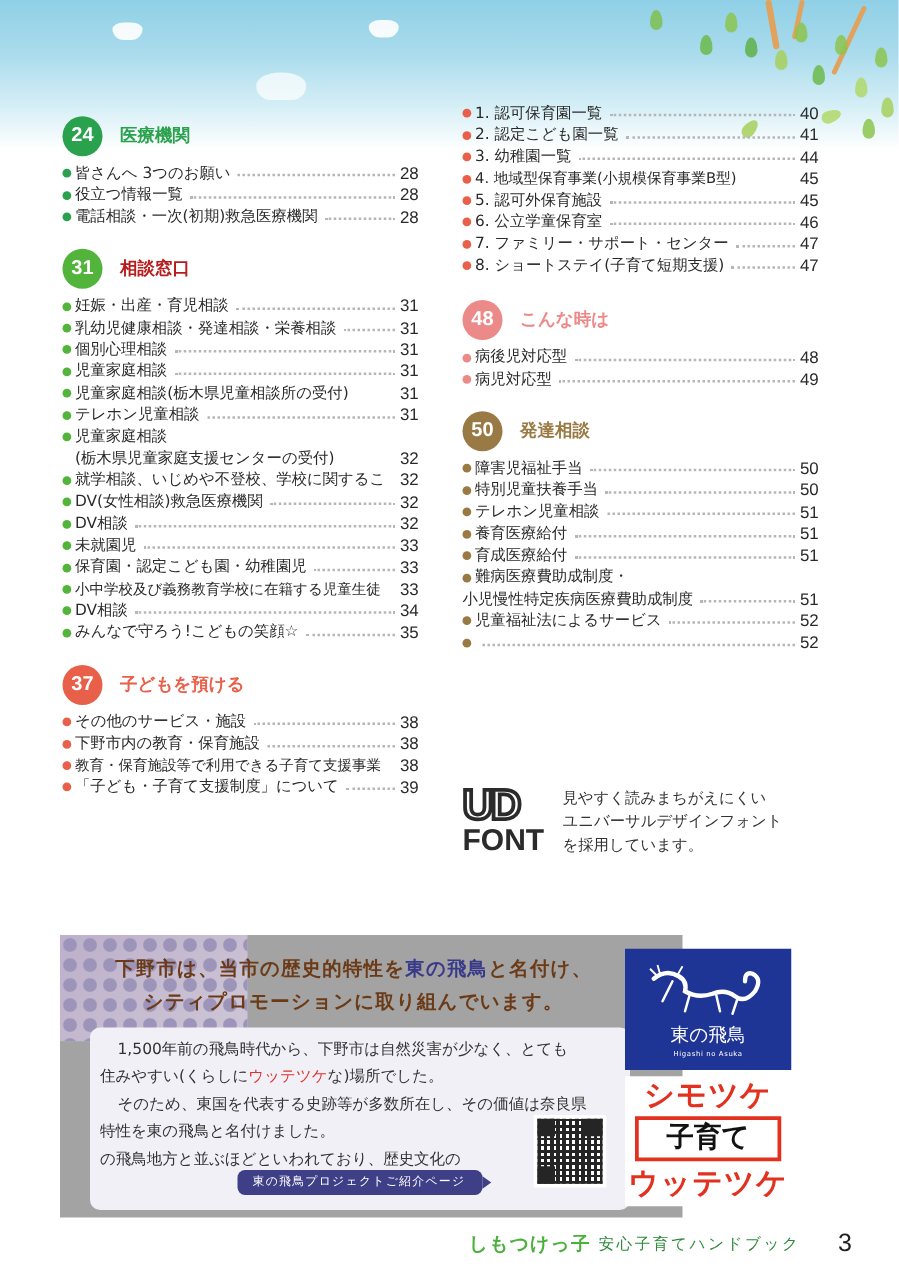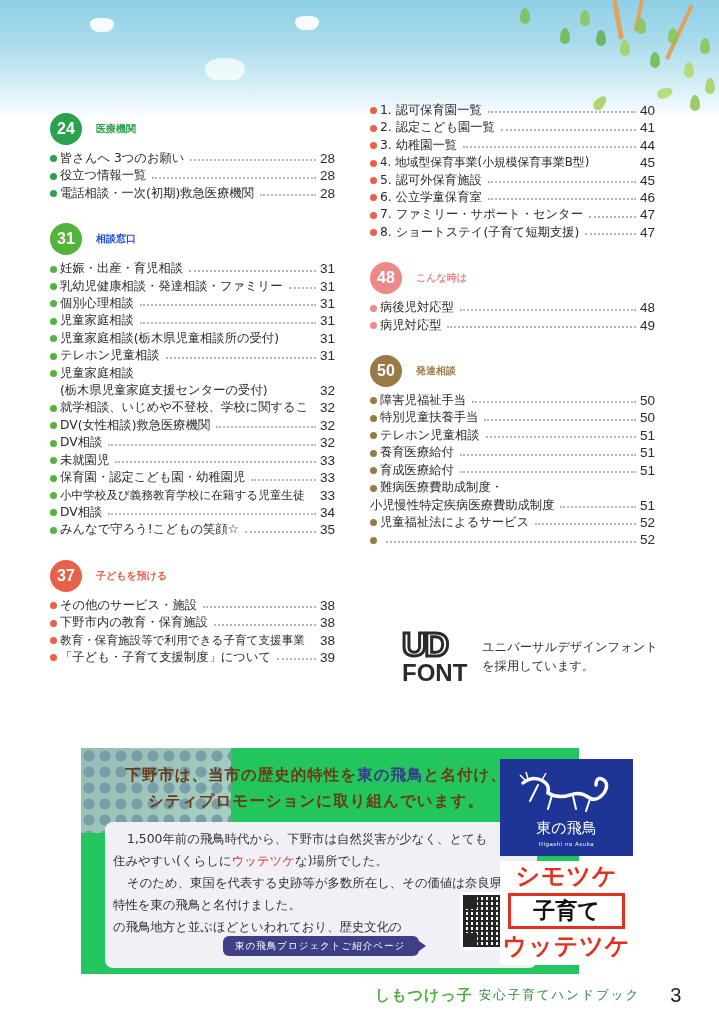--- a/index.html
+++ b/index.html
@@ -11,50 +11,49 @@
     position: absolute; left: 0; top: 0; width: 719px; height: 120px;
     background: linear-gradient(180deg, #8fd0e6 0%, #a9dbec 35%, #d4eef6 70%, #ffffff 100%);
   }
   .cloud { position: absolute; background: #ffffff; border-radius: 50% 50% 12px 12px; opacity: 0.9; }
   .branch { position: absolute; background: #e0a25c; border-radius: 3px; transform-origin: top center; }
   .leaf { position: absolute; width: 10px; height: 16px; border-radius: 50% 50% 50% 50% / 65% 65% 35% 35%; background: #8cc44e; opacity: 0.85; }
 
   .col-left { position: absolute; left: 50px; top: 92px; width: 285px; }
   .col-right { position: absolute; left: 370px; top: 82px; width: 285px; }
 
-  .section { margin-bottom: 16px; margin-top: 20px; }
+  .section { margin-bottom: 16px; }
   .section-head { display: flex; align-items: center; height: 34px; margin-bottom: 4px; }
   .badge {
     width: 32px; height: 32px; border-radius: 50%; color: #fff; font-weight: bold;
     font-size: 16px; display: flex; align-items: center; justify-content: center;
     font-family: "Liberation Sans", sans-serif;
   }
-  .section-title { margin-left: 14px; font-size: 10px; font-weight: bold; }
+  .section-title { margin-left: 14px; font-size: 14px; font-weight: bold; }
 
   .item { display: flex; align-items: flex-end; font-size: 12.3px; line-height: 17.4px; white-space: nowrap; }
   .bullet { display: inline-block; width: 7px; height: 7px; border-radius: 50%; margin-right: 3px; margin-bottom: 5px; flex: 0 0 auto; }
   .item-label { flex: 0 1 auto; overflow: hidden; }
   .dots { flex: 1 1 auto; border-bottom: 2px dotted #b6b6b6; margin: 0 4px 6px 6px; min-width: 8px; }
   .page { flex: 0 0 auto; font-family: "Liberation Sans", sans-serif; font-size: 13.5px; font-weight: 500; }
   .item.multi { align-items: flex-start; flex-direction: column; }
   .item.multi .row2 { display: flex; align-items: flex-end; width: 100%; padding-left: 10px; }
 
   
-  .ud { position: absolute; left: 402px; top: 625px; display: flex; align-items: center; justify-content: center; }
+  .ud { position: absolute; left: 370px; top: 625px; display: flex; align-items: center; justify-content: center; }
   .ud-logo { width: 66px; height: 64px; position: relative; }
   .ud-letters { font-family: "Liberation Sans", sans-serif; font-weight: bold; font-size: 34px; letter-spacing: -2px; color: #fff;
     -webkit-text-stroke: 3px #2b2b2b; line-height: 38px; }
   .ud-font { font-family: "Liberation Sans", sans-serif; font-weight: bold; font-size: 24px; color: #2b2b2b; line-height: 20px; }
   .ud-text { margin-left: 14px; font-size: 12.3px; line-height: 19px; color: #333; }
 
   
   .banner {
     position: absolute; left: 48px; top: 748px; width: 498px; height: 226px;
-    background: #22c55e;
-    margin-left: 33px;
+    background: #a3a3a3;
   }
   .banner-dots { position: absolute; left: 0; top: 0; width: 150px; height: 85px;
     background: radial-gradient(circle, #9b8fc4 5px, transparent 6px) 0 0/16px 16px, linear-gradient(135deg,#c9b6dc,#e1d7ec);
     opacity: 0.7; }
   .banner-title { position: absolute; left: 30px; top: 14px; width: 410px; text-align: center;
     font-size: 15.5px; font-weight: bold; color: #6b3a16; line-height: 26px; letter-spacing: 1px; }
   .banner-title .hl { color: #3a3a8a; }
   .banner-body { position: absolute; left: 24px; top: 74px; width: 432px; height: 146px; background: #f1f0f7; border-radius: 8px; }
   .banner-text { position: absolute; left: 8px; top: 6px; font-size: 12.4px; line-height: 22px; color: #333; width: 420px; }
   .banner-text .red { color: #e0322a; }
@@ -137,31 +136,31 @@
         <span class="bullet" style="background:#2aa24d"></span>
         <span class="item-label">電話相談・一次(初期)救急医療機関</span>
         <span class="dots"></span>
         <span class="page">28</span>
       </div>
   </div>
 
   <div class="section">
     <div class="section-head">
       <div class="badge" style="background:#52b43a">31</div>
-      <div class="section-title" style="color:#1d4ed8">相談窓口</div>
+      <div class="section-title" style="color:#b91c1c">相談窓口</div>
     </div>
     <div class="item">
         <span class="bullet" style="background:#52b43a"></span>
         <span class="item-label">妊娠・出産・育児相談</span>
         <span class="dots"></span>
         <span class="page">31</span>
       </div>
     <div class="item">
         <span class="bullet" style="background:#52b43a"></span>
-        <span class="item-label">乳幼児健康相談・発達相談・ファミリー</span>
+        <span class="item-label">乳幼児健康相談・発達相談・栄養相談</span>
         <span class="dots"></span>
         <span class="page">31</span>
       </div>
     <div class="item">
         <span class="bullet" style="background:#52b43a"></span>
         <span class="item-label">個別心理相談</span>
         <span class="dots"></span>
         <span class="page">31</span>
       </div>
     <div class="item">
@@ -405,20 +404,21 @@
       </div>
   </div>
 </div>
 
 <div class="ud">
   <div class="ud-logo">
     <div class="ud-letters">UD</div>
     <div class="ud-font">FONT</div>
   </div>
   <div class="ud-text">
+    <div>見やすく読みまちがえにくい</div>
     <div>ユニバーサルデザインフォント</div>
     <div>を採用しています。</div>
   </div>
 </div>
 
 <div class="banner">
   <div class="banner-dots"></div>
   <div class="banner-title">
     <div><span>下野市は、当市の歴史的特性を</span><span class="hl">東の飛鳥</span><span>と名付け、</span></div>
     <div>シティプロモーションに取り組んでいます。</div>

